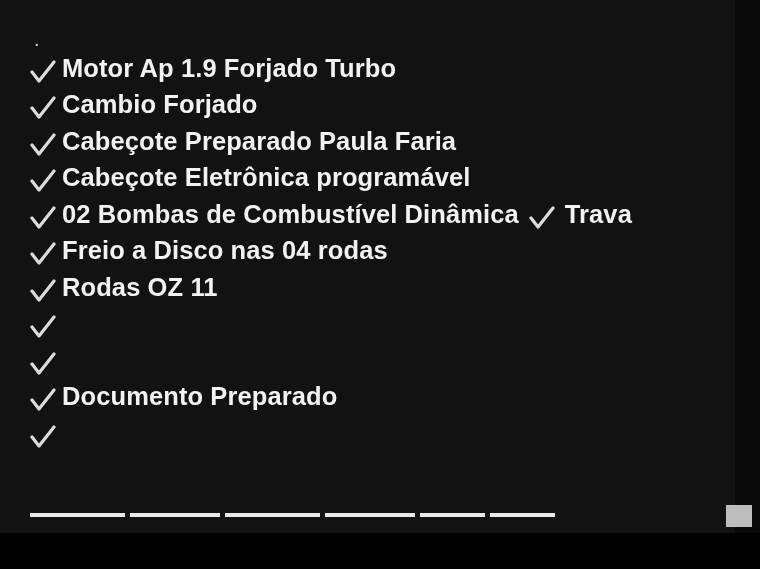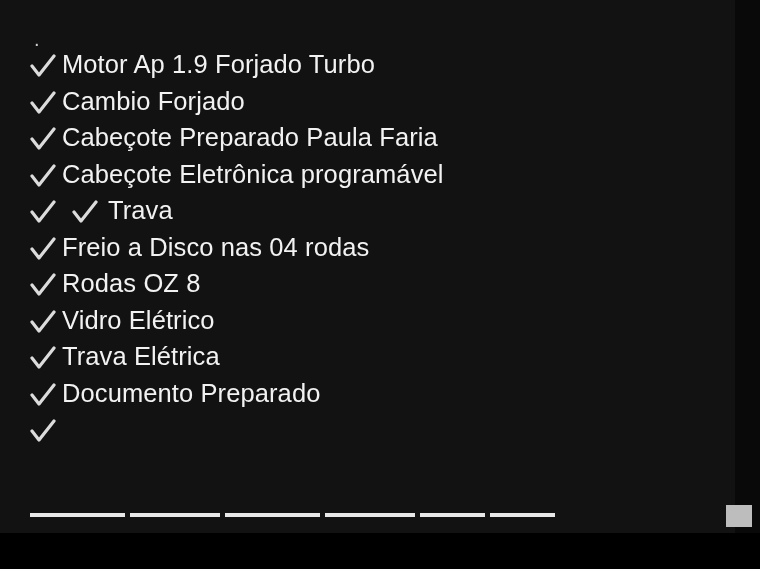--- a/index.html
+++ b/index.html
@@ -37,23 +37,24 @@
   .lead-dot {
     color: #cfcfcf;
     font-size: 20px;
     line-height: 14px;
     height: 14px;
     padding-left: 4px;
     letter-spacing: 0;
   }
   .row {
     display: flex;
-    align-items: center;
+    align-items: flex-end;
     height: 36.5px;
     white-space: nowrap;
+    font-weight: bold;
   }
   .check {
     flex: 0 0 auto;
     width: 32px;
     display: inline-block;
     position: relative;
     top: 2px;
   }
   .check svg {
     display: block;
@@ -148,20 +149,21 @@
       </span>
       <span class="txt">Cabeçote Eletrônica programável</span>
     </div>
 
     <div class="row">
       <span class="check">
         <svg viewBox="0 0 26 26" xmlns="http://www.w3.org/2000/svg">
           <path d="M2 13 L9 22 L24 3" fill="none" stroke="#dcdcdc" stroke-width="3.2" stroke-linecap="round" stroke-linejoin="round"></path>
         </svg>
       </span>
+      <span class="txt">02 Bombas de Combustível Dinâmica</span>
       <span class="check second">
         <svg viewBox="0 0 26 26" xmlns="http://www.w3.org/2000/svg">
           <path d="M2 13 L9 22 L24 3" fill="none" stroke="#dcdcdc" stroke-width="3.2" stroke-linecap="round" stroke-linejoin="round"></path>
         </svg>
       </span>
       <span class="txt">Trava</span>
     </div>
 
     <div class="row">
       <span class="check">
@@ -171,39 +173,37 @@
       </span>
       <span class="txt">Freio a Disco nas 04 rodas</span>
     </div>
 
     <div class="row">
       <span class="check">
         <svg viewBox="0 0 26 26" xmlns="http://www.w3.org/2000/svg">
           <path d="M2 13 L9 22 L24 3" fill="none" stroke="#dcdcdc" stroke-width="3.2" stroke-linecap="round" stroke-linejoin="round"></path>
         </svg>
       </span>
-      <span class="txt">Rodas OZ 8</span>
-    </div>
-
-    <div class="row">
-      <span class="check">
-        <svg viewBox="0 0 26 26" xmlns="http://www.w3.org/2000/svg">
-          <path d="M2 13 L9 22 L24 3" fill="none" stroke="#dcdcdc" stroke-width="3.2" stroke-linecap="round" stroke-linejoin="round"></path>
-        </svg>
-      </span>
-      <span class="txt">Vidro Elétrico</span>
-    </div>
-
-    <div class="row">
-      <span class="check">
-        <svg viewBox="0 0 26 26" xmlns="http://www.w3.org/2000/svg">
-          <path d="M2 13 L9 22 L24 3" fill="none" stroke="#dcdcdc" stroke-width="3.2" stroke-linecap="round" stroke-linejoin="round"></path>
-        </svg>
-      </span>
-      <span class="txt">Trava Elétrica</span>
+      <span class="txt">Rodas OZ 11</span>
+    </div>
+
+    <div class="row">
+      <span class="check">
+        <svg viewBox="0 0 26 26" xmlns="http://www.w3.org/2000/svg">
+          <path d="M2 13 L9 22 L24 3" fill="none" stroke="#dcdcdc" stroke-width="3.2" stroke-linecap="round" stroke-linejoin="round"></path>
+        </svg>
+      </span>
+    </div>
+
+    <div class="row">
+      <span class="check">
+        <svg viewBox="0 0 26 26" xmlns="http://www.w3.org/2000/svg">
+          <path d="M2 13 L9 22 L24 3" fill="none" stroke="#dcdcdc" stroke-width="3.2" stroke-linecap="round" stroke-linejoin="round"></path>
+        </svg>
+      </span>
     </div>
 
     <div class="row">
       <span class="check">
         <svg viewBox="0 0 26 26" xmlns="http://www.w3.org/2000/svg">
           <path d="M2 13 L9 22 L24 3" fill="none" stroke="#dcdcdc" stroke-width="3.2" stroke-linecap="round" stroke-linejoin="round"></path>
         </svg>
       </span>
       <span class="txt">Documento Preparado</span>
     </div>

